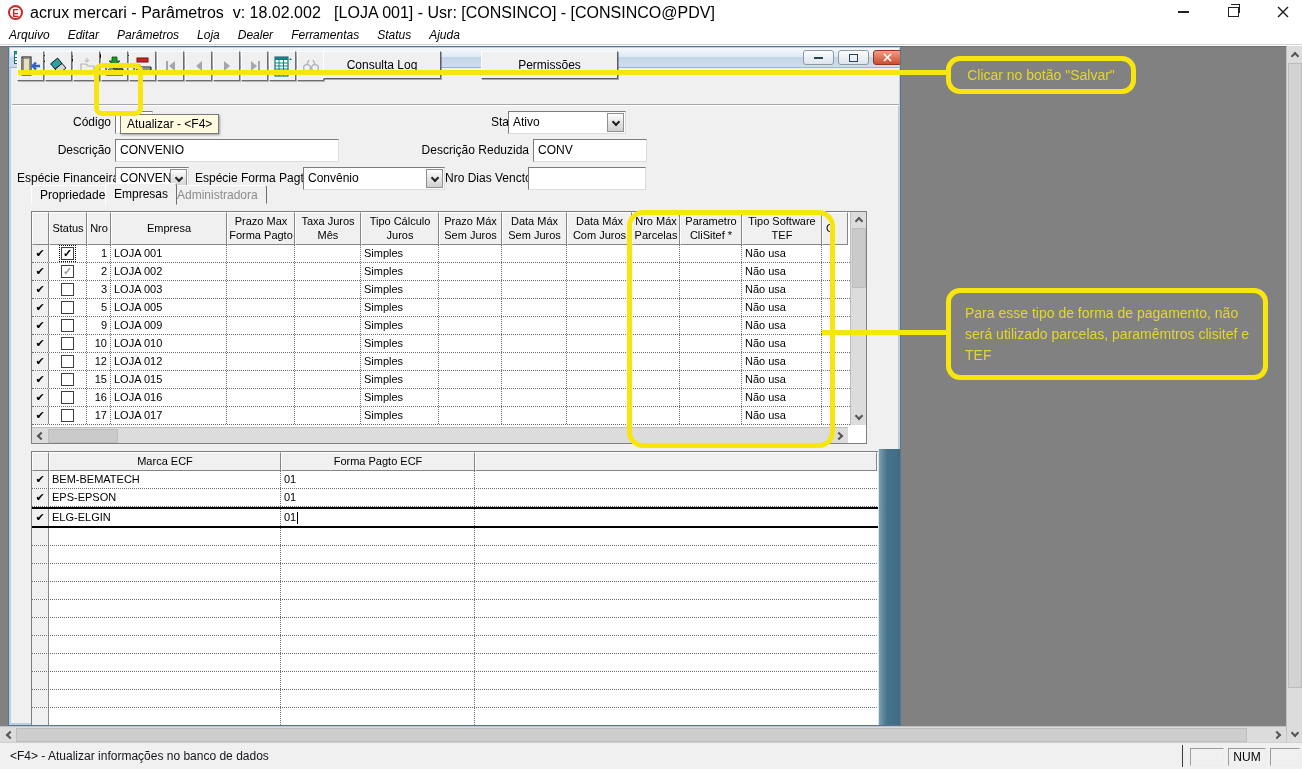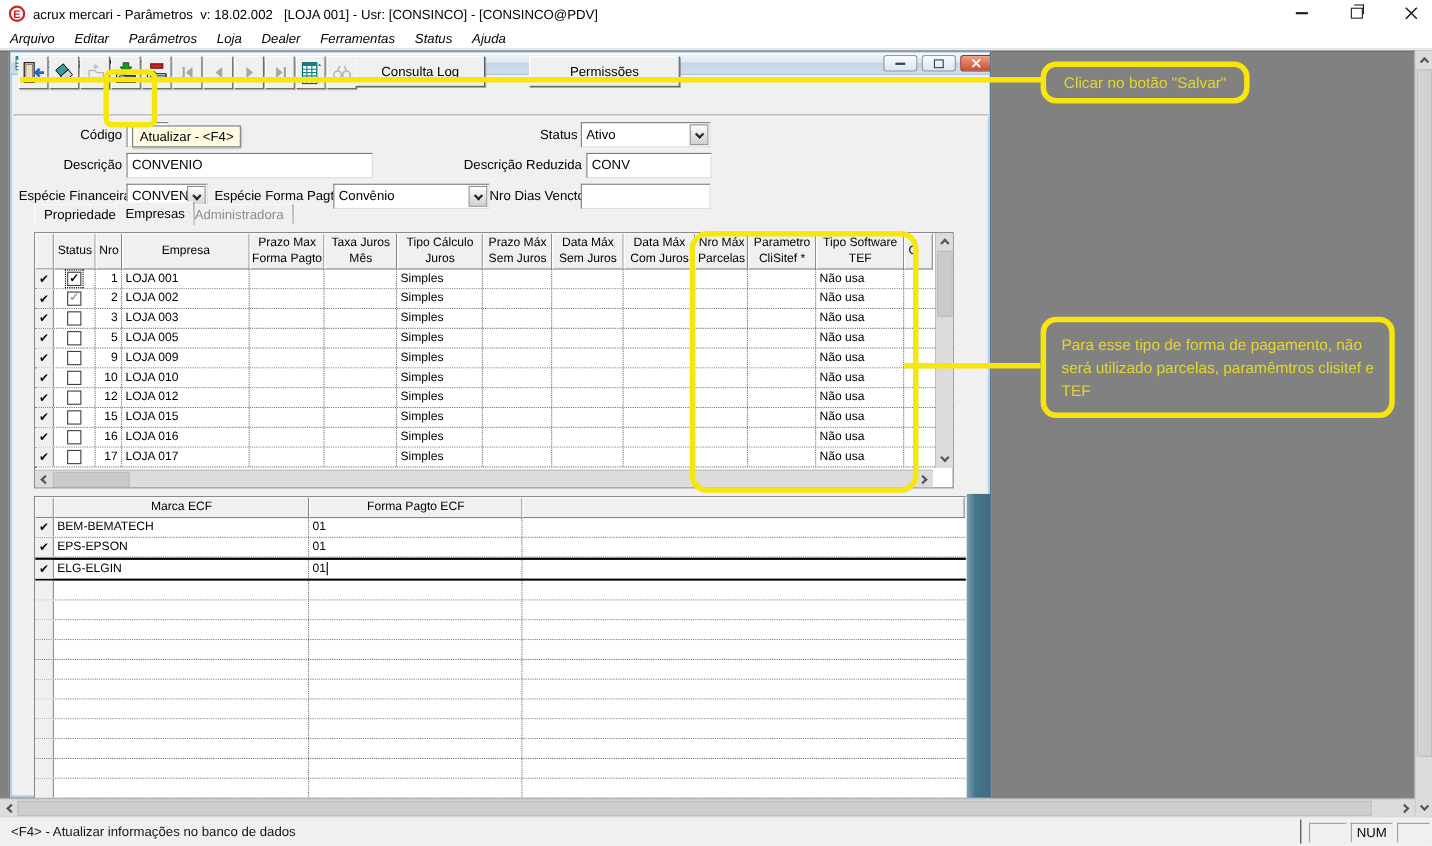--- a/index.html
+++ b/index.html
@@ -4,21 +4,21 @@
 <style>
   html,body{margin:0;padding:0;}
   body{font-family:"Liberation Sans",sans-serif;color:#000;}
   #screen{position:relative;width:1302px;height:769px;background:#fff;overflow:hidden;font-size:12px;}
   .abs{position:absolute;box-sizing:border-box;}
 
   
   .titlebar{left:0;top:0;width:1302px;height:25px;background:#fff;display:flex;align-items:center;}
   .app-icon{width:15px;height:15px;border-radius:50%;border:2px solid #cf2522;color:#cf2522;
     font-weight:bold;font-size:10px;line-height:14px;text-align:center;margin:0 7px 0 8px;box-sizing:border-box;}
-  .app-title{font-size:12px;white-space:pre;}
+  .app-title{font-size:16px;white-space:pre;}
   .winbtn{width:30px;height:20px;display:flex;align-items:center;justify-content:center;}
   .glyph-min{width:11px;height:2px;background:#222;}
   .glyph-restore{width:9px;height:8px;border:1px solid #222;position:relative;}
   .glyph-restore::before{content:"";position:absolute;left:2px;top:-4px;width:8px;height:8px;border:1px solid #222;border-bottom:none;border-left:none;}
 
   
   .menubar{left:0;top:25px;width:1302px;height:20px;background:#fff;display:flex;align-items:center;
     border-bottom:1px solid #d6d6d6;}
   .menu-item{padding:2px 9px;font-size:12px;cursor:default;font-style:italic;}
 
@@ -249,21 +249,21 @@
     <div class="bigbtn" style="left:472px;width:137px;">
       <span class="u">P</span>
         <span>ermissões</span>
     </div>
 
     <div class="flabel" style="left:30px;top:68px;width:72px;">Código</div>
     <div class="inp" style="left:106px;top:64px;width:38px;height:23px;"></div>
     <div class="tooltip" style="left:111px;top:67px;">Atualizar - &lt;F4&gt;</div>
 
     <div class="flabel" style="left:430px;top:68px;width:86px;">Status</div>
-    <div class="inp combo" style="left:519px;top:64px;width:118px;height:23px;">
+    <div class="inp combo" style="left:499px;top:64px;width:118px;height:23px;">
       <span>Ativo</span>
       <span class="arrowbtn">
           <span class="chev down sm" style="border-color:#222;margin-top:-2px;"></span>
         </span>
     </div>
 
     <div class="flabel" style="left:30px;top:96px;width:72px;">Descrição</div>
     <div class="inp" style="left:106px;top:92px;width:224px;height:23px;">CONVENIO</div>
 
     <div class="flabel" style="left:380px;top:96px;width:140px;">Descrição Reduzida</div>

